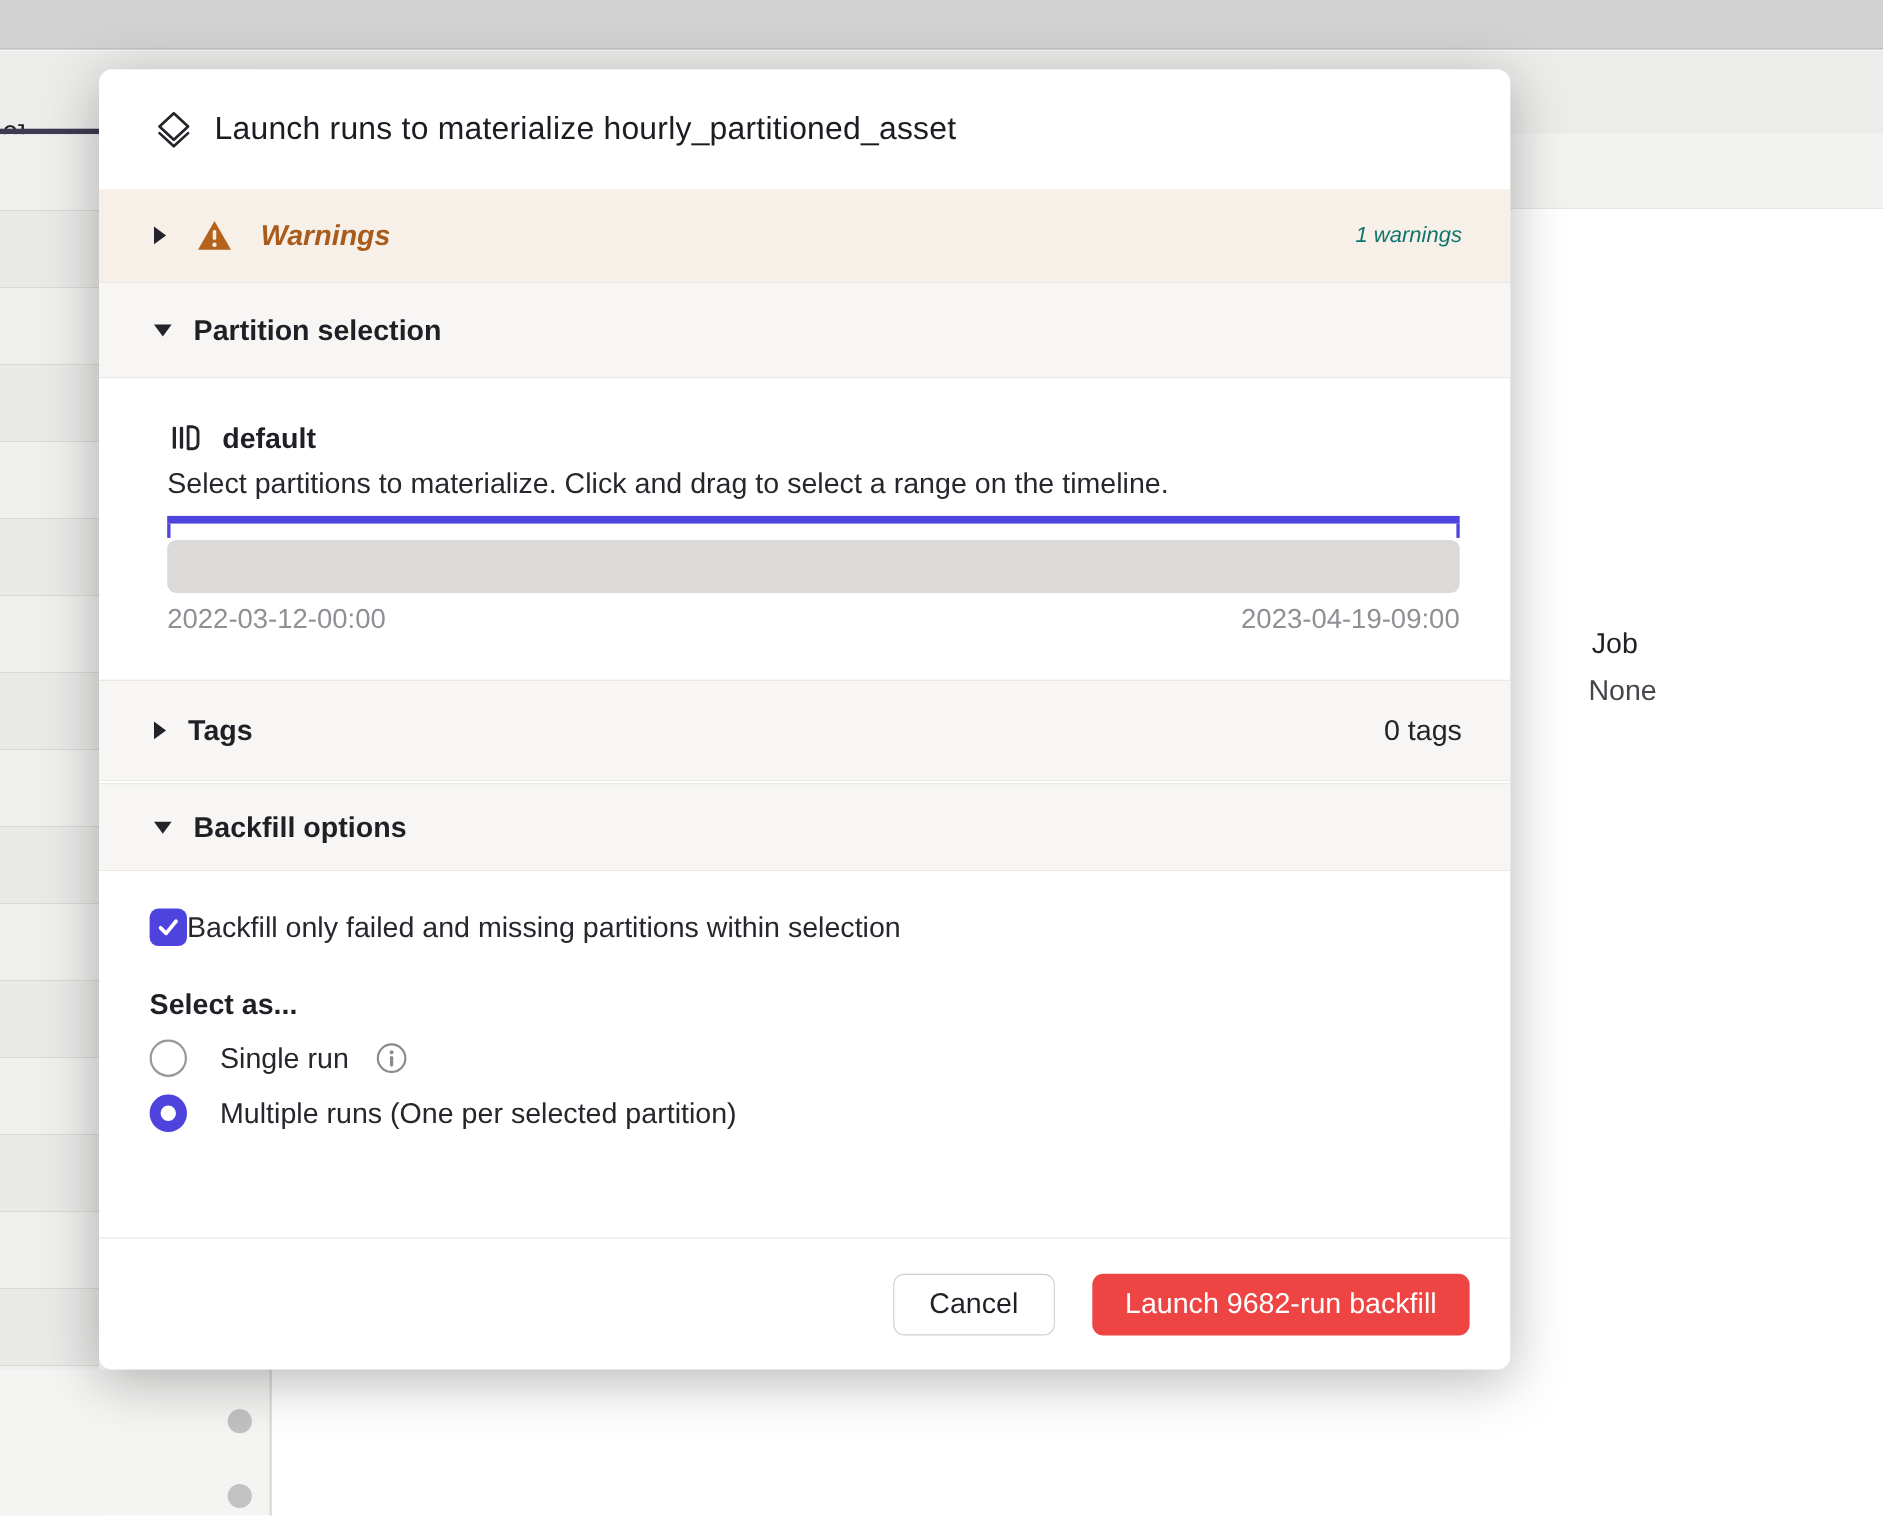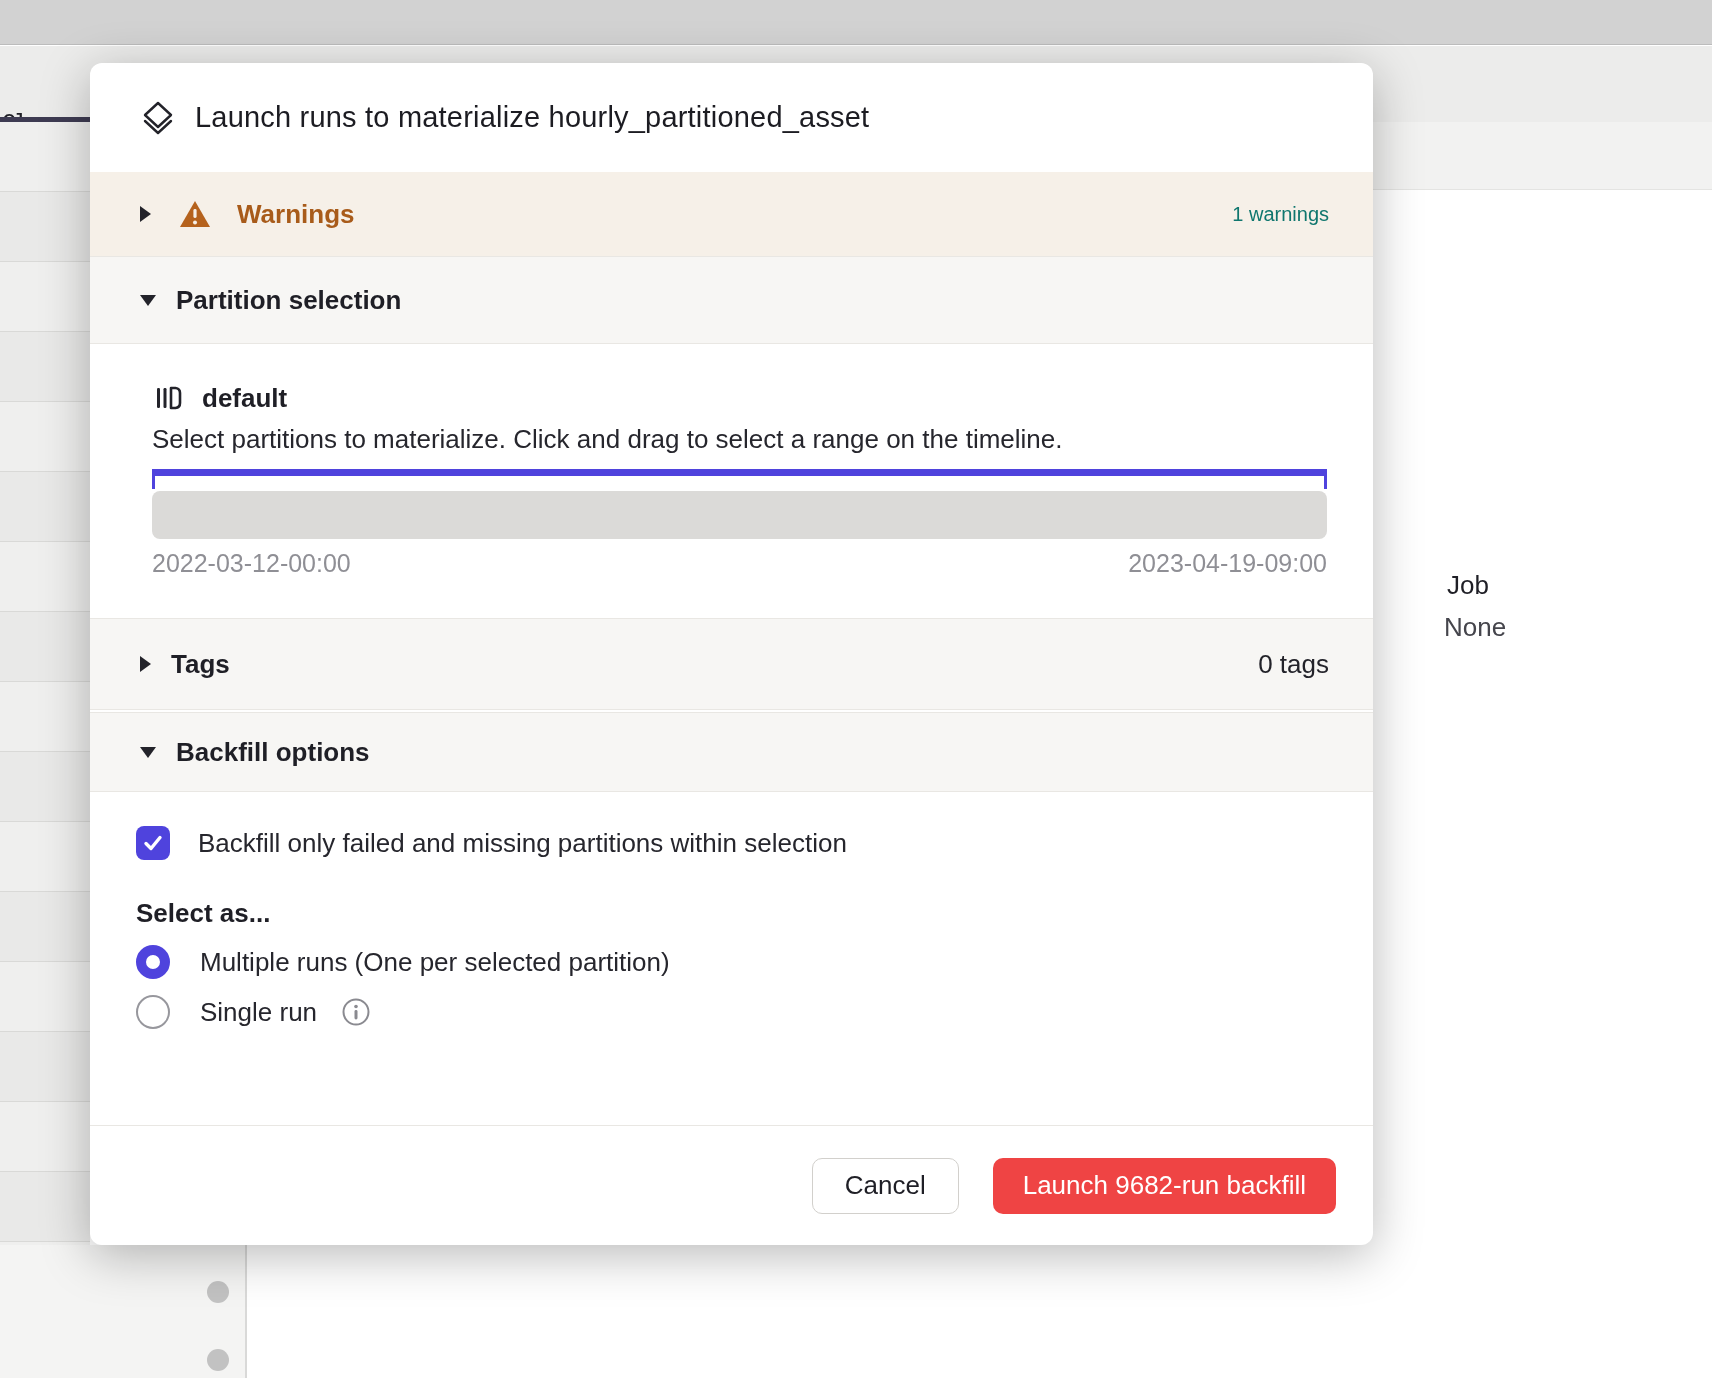--- a/index.html
+++ b/index.html
@@ -23,21 +23,21 @@
   .bg-dot.d1 { top:36px; }
   .bg-dot.d2 { top:104px; }
 
   
   .modal { position:absolute; left:90px; top:63px; width:1283px; height:1182px; background:#fff;
     border-radius:12px; box-shadow:0 10px 50px rgba(0,0,0,0.28); display:flex; flex-direction:column; overflow:hidden; }
 
   .m-header { height:109px; display:flex; align-items:center; padding:0 48px; gap:17px; flex:none; }
   .m-title { font-size:29px; font-weight:500; color:#1c1c22; letter-spacing:0.2px; }
 
-  .warn-row { height:84px; flex:none; background:#f6f0e8; display:flex; align-items:center; padding:0 44px 0 50px; cursor:pointer; }
+  .warn-row { height:84px; flex:none; background:#f6f0e8; display:flex; align-items:center; padding:0 44px 0 50px; cursor:pointer;font-style:italic; }
   .caret-right { width:0; height:0; border-top:8px solid transparent; border-bottom:8px solid transparent; border-left:11px solid #23232a; flex:none; }
   .caret-down { width:0; height:0; border-left:8px solid transparent; border-right:8px solid transparent; border-top:11px solid #23232a; flex:none; }
   .warn-row .warn-title { font-size:26px; font-weight:700; color:#a85b1a; margin-left:26px; }
   .warn-row .warn-tri { margin-left:28px; flex:none; display:flex; }
   .warn-count { margin-left:auto; font-size:20px; color:#0f766e; }
 
   .sect-head { flex:none; background:#f7f6f4; border-top:1px solid #e9e7e3; border-bottom:1px solid #e9e7e3;
     display:flex; align-items:center; padding:0 44px 0 50px; cursor:pointer; }
   .sect-head .sect-label { font-size:26px; font-weight:700; color:#1f1f26; margin-left:20px; }
   .sect-head .sect-right { margin-left:auto; font-size:26px; font-weight:400; color:#23232a; }
@@ -59,21 +59,21 @@
     font-family:"Liberation Sans", sans-serif; padding:0 28px; cursor:pointer; flex:none; }
 
   .sel-bracket { position:relative; margin-top:14px; height:20px; }
   .sel-bracket .bar { position:absolute; left:0; right:0; top:0; height:7px; background:#4f43dd; }
   .sel-bracket .tick { position:absolute; top:7px; width:3px; height:13px; background:#4f43dd; }
   .sel-bracket .tick.l { left:0; } .sel-bracket .tick.r { right:0; }
   .timeline-bar { margin-top:2px; height:48px; border-radius:8px; background:#dbdad8; cursor:crosshair; }
   .timeline-dates { margin-top:10px; display:flex; justify-content:space-between; font-size:25px; color:#8f8f95; padding-bottom:40px; }
 
   .bf-body { flex:none; padding:34px 46px 0 46px; background:#fff; }
-  .check-row { display:flex; align-items:center; gap:28px; cursor:pointer; }
+  .check-row { display:flex; align-items:center; cursor:pointer; }
   .checkbox { width:34px; height:34px; border-radius:8px; background:#4f43dd; flex:none; display:flex; align-items:center; justify-content:center; }
   .check-label { font-size:26px; color:#26262d; }
   .launch-as { margin-top:38px; font-size:26px; font-weight:700; color:#1f1f26; }
   .radio-row { margin-top:16px; display:flex; align-items:center; gap:30px; cursor:pointer; }
   .radio { width:34px; height:34px; border-radius:50%; flex:none; background:#fff; border:2.5px solid #97979d; }
   .radio.selected { border:10px solid #4f43dd; }
   .radio-label { font-size:26px; color:#26262d; }
   .info-icon { display:flex; margin-left:-6px; }
 
   .m-footer { margin-top:auto; flex:none; height:120px; border-top:1px solid #e9e7e3; display:flex; align-items:center;
@@ -177,35 +177,35 @@
           <svg width="24" height="24" viewBox="0 0 24 24" fill="none">
             <path d="M5 12.5 L10 17.5 L19 6.5" stroke="#ffffff" stroke-width="3.4" stroke-linecap="round" stroke-linejoin="round"></path>
           </svg>
         </span>
         <span class="check-label">Backfill only failed and missing partitions within selection</span>
       </div>
 
       <div class="launch-as">Select as...</div>
 
       <div class="radio-row">
-        <span class="radio selected"></span>
-        <span class="radio-label">Multiple runs (One per selected partition)</span>
-      </div>
-
-      <div class="radio-row">
         <span class="radio"></span>
         <span class="radio-label">Single run</span>
         <span class="info-icon">
           <svg width="30" height="30" viewBox="0 0 30 30" fill="none">
             <circle cx="15" cy="15" r="12.5" stroke="#8a8a90" stroke-width="2"></circle>
             <circle cx="15" cy="9.5" r="1.8" fill="#8a8a90"></circle>
             <rect x="13.5" y="13" width="3" height="9.5" rx="1.4" fill="#8a8a90"></rect>
           </svg>
         </span>
       </div>
+
+      <div class="radio-row">
+        <span class="radio selected"></span>
+        <span class="radio-label">Multiple runs (One per selected partition)</span>
+      </div>
     </div>
 
     <div class="m-footer">
       <button class="btn-cancel">Cancel</button>
       <button class="btn-launch">Launch 9682-run backfill</button>
     </div>
 
   </div>
 </div>
 

